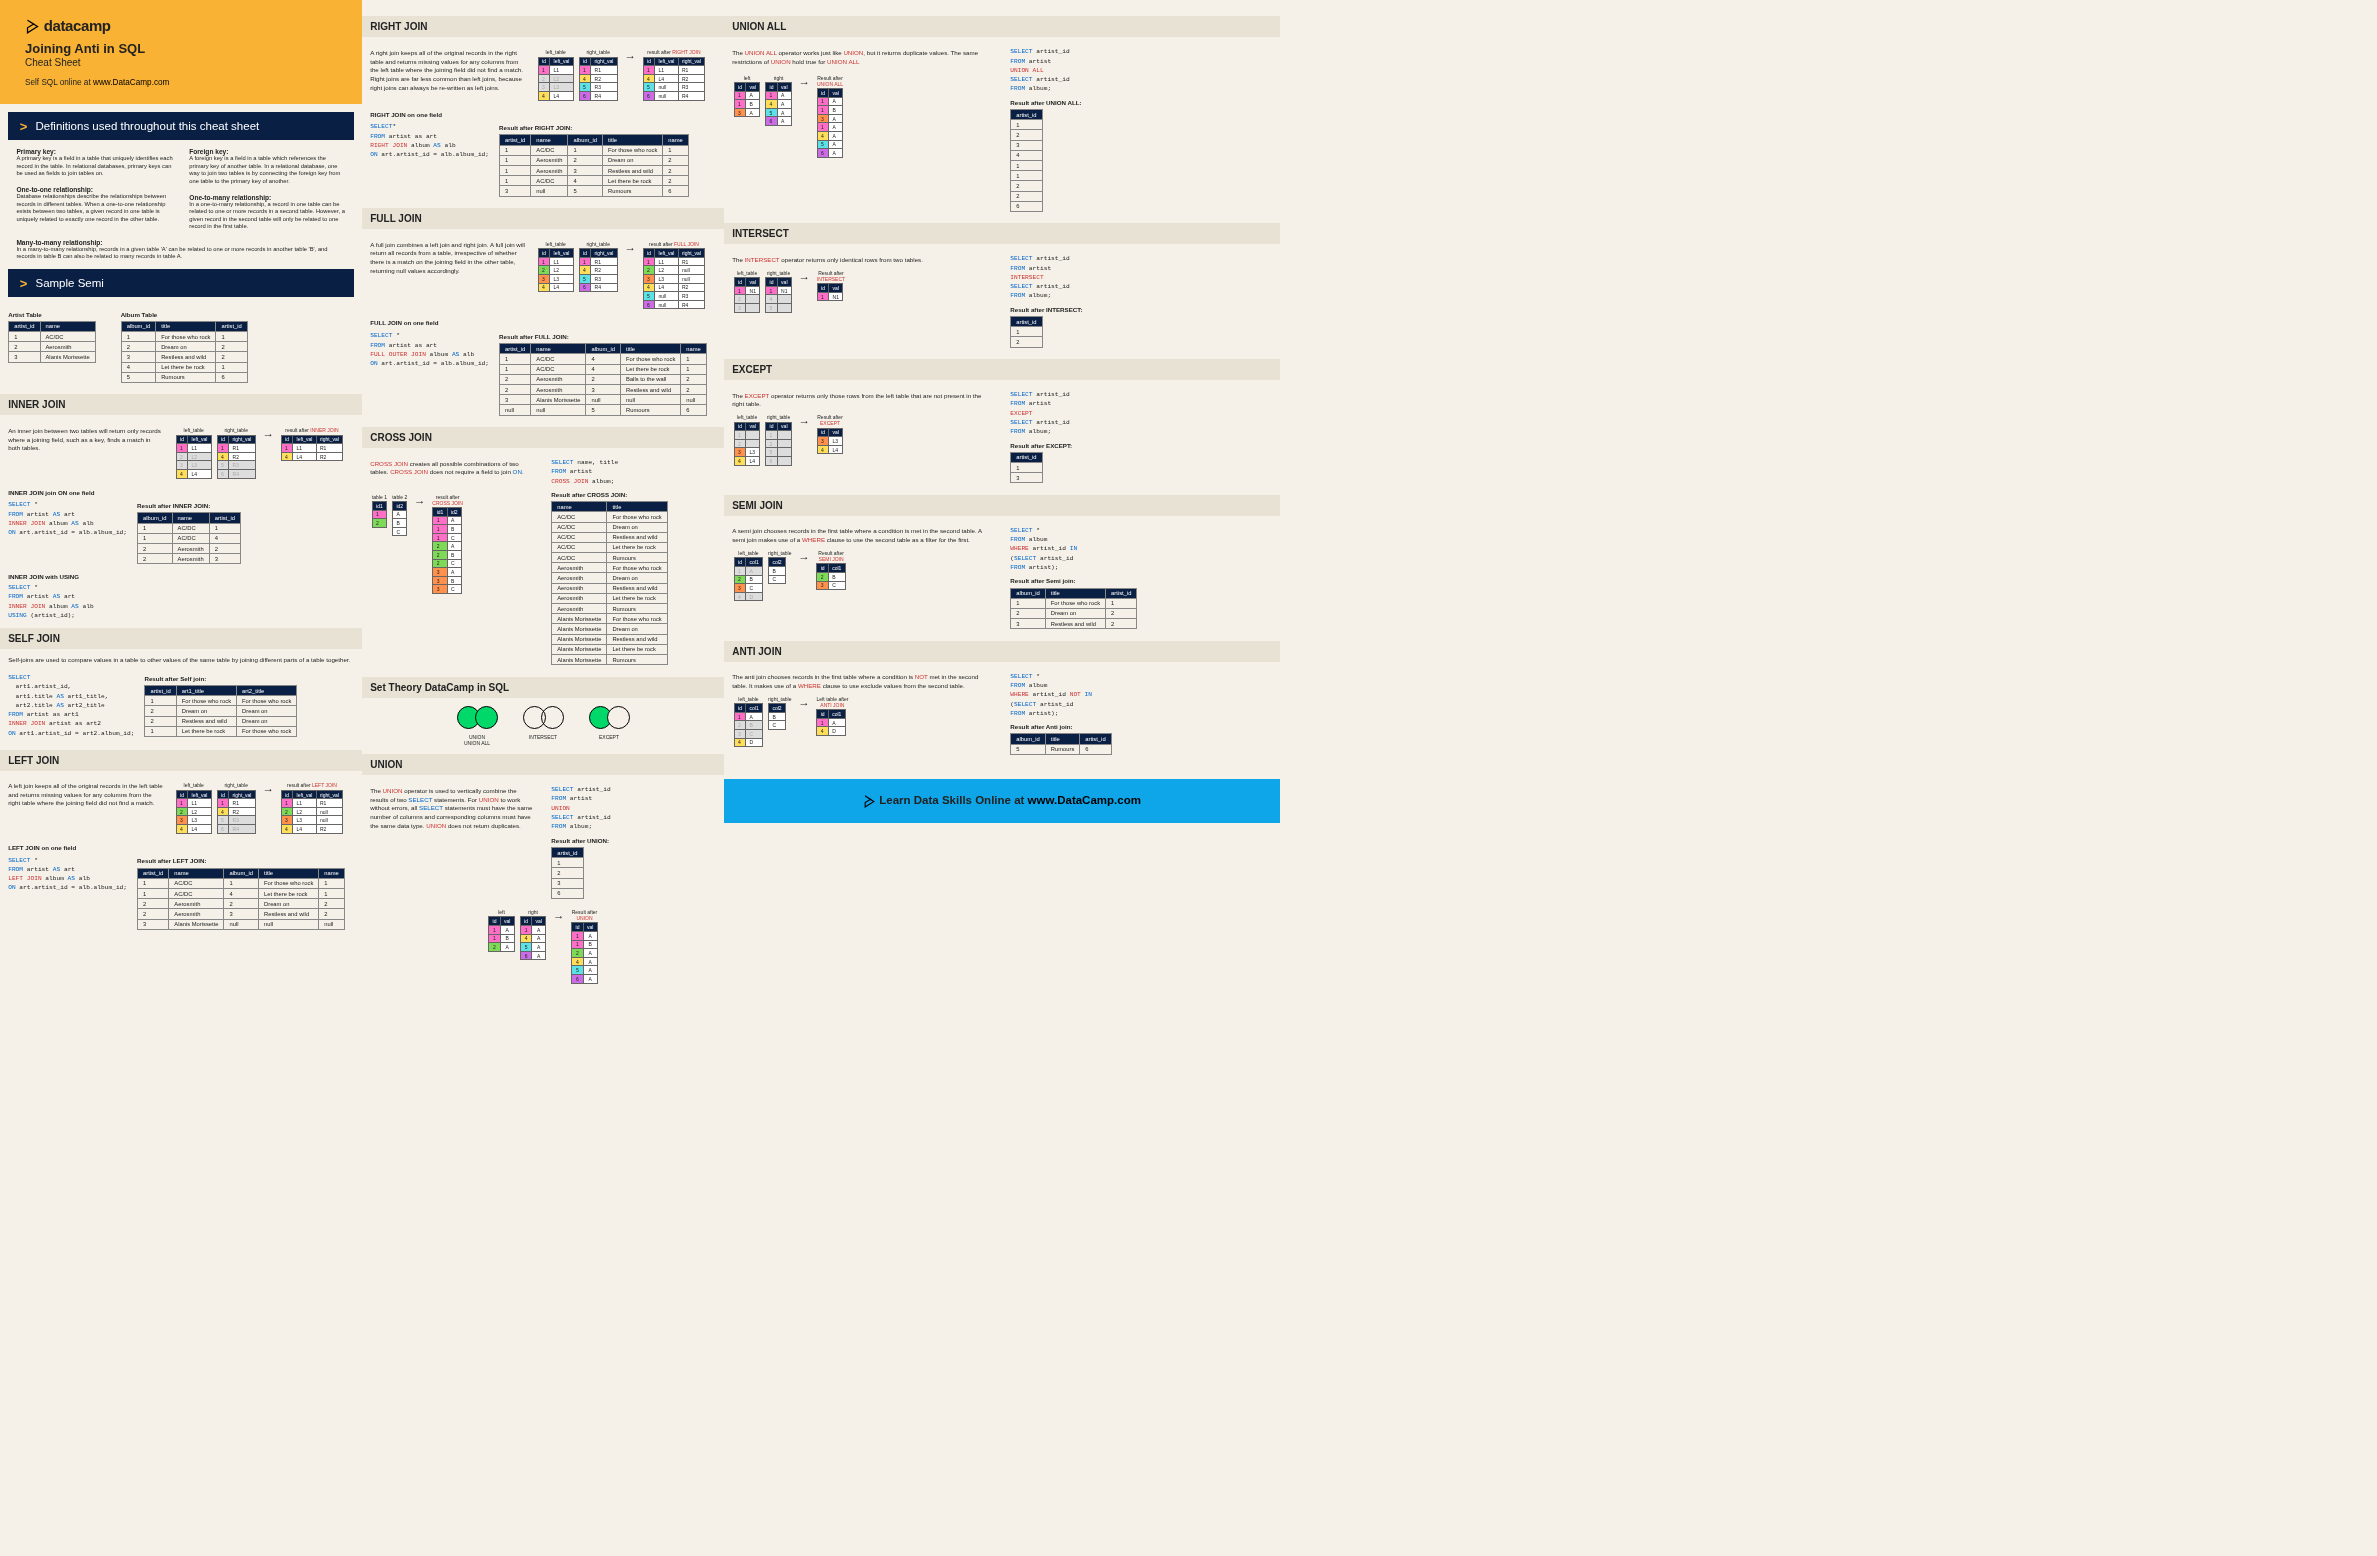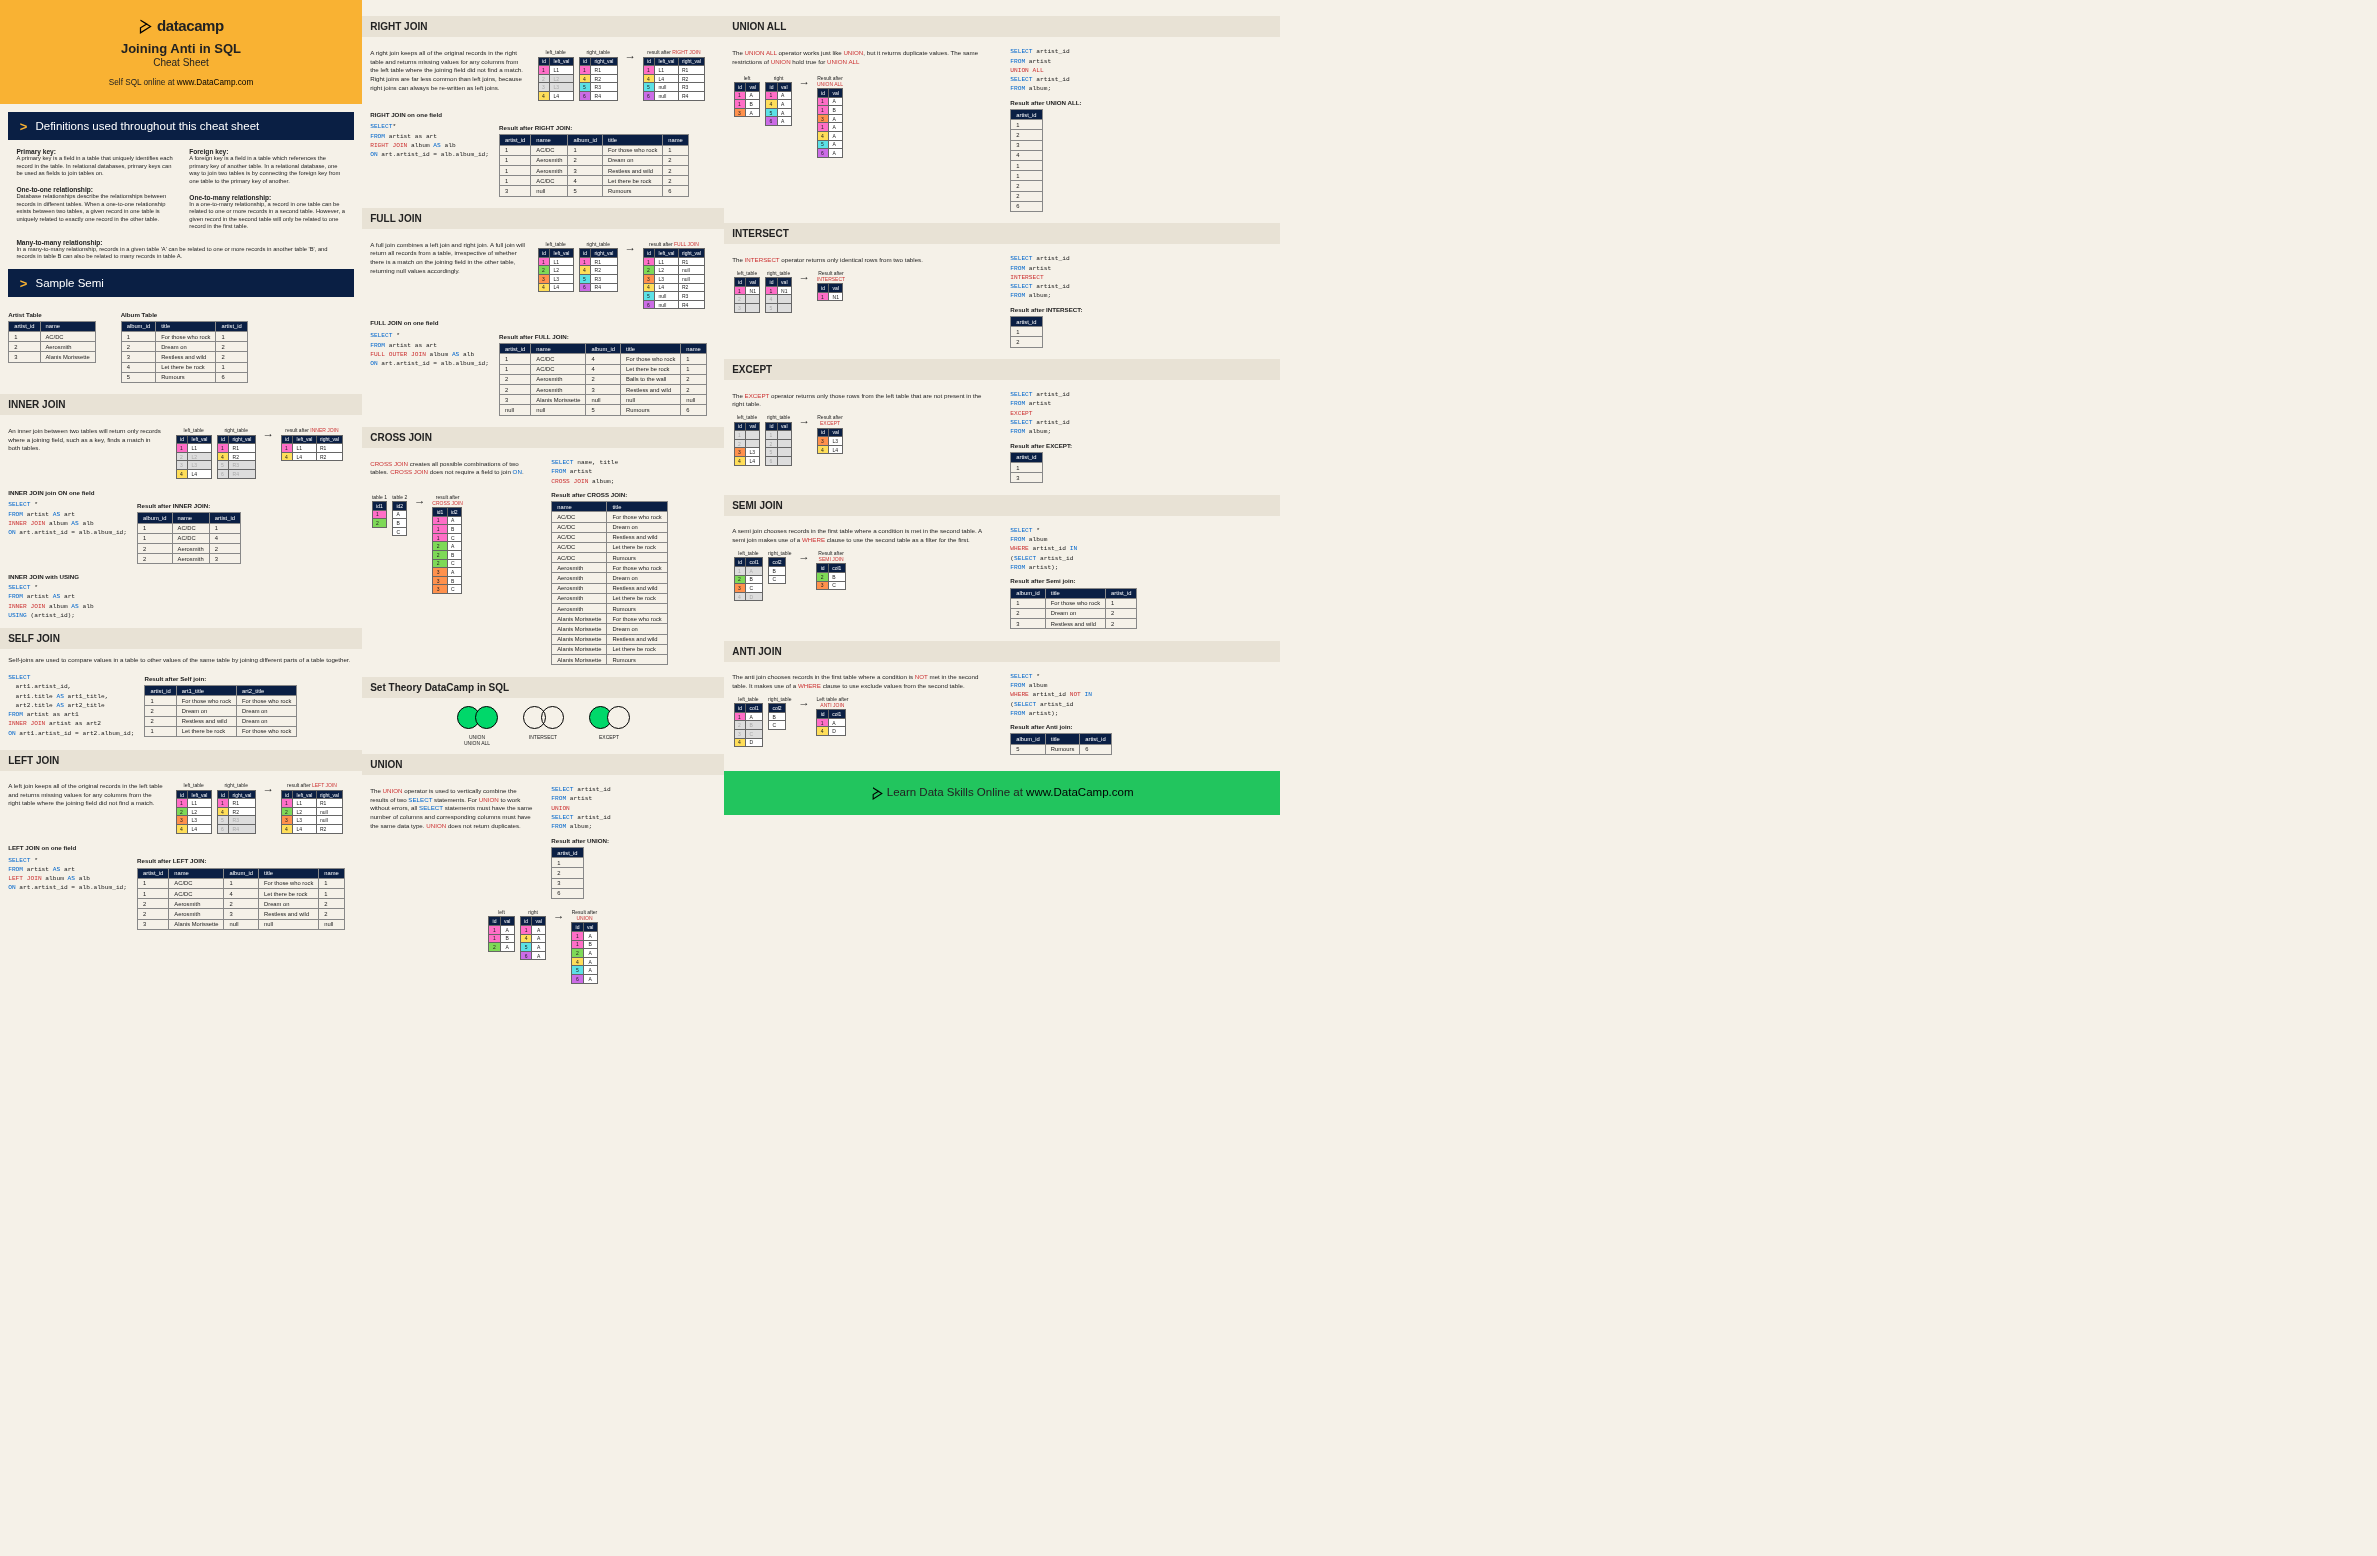--- a/index.html
+++ b/index.html
@@ -2,21 +2,21 @@
 <html style="font-size:13px"><head>
 <meta charset="utf-8">
 <style>
 * { box-sizing: border-box; margin: 0; padding: 0; }
 body { font-family: Arial, Helvetica, sans-serif; background: #f5f1e8; font-size: 6.6px; color: #222; }
 .page { width: 1280px; display: flex; }
 .col { padding: 8.2px; }
 .col1 { width: 362px; background: #f5f1e8; }
 .col2 { width: 362px; background: #f5f1e8; }
 .col3 { flex: 1; background: #f5f1e8; }
-.header-band { background: #f9b233; padding: 16.5px 25px 16.5px 25px; margin: -8.2px -8.2px 8.2px -8.2px; text-align: center; }
+.header-band { background: #f9b233; padding: 16.5px 25px 16.5px 25px; margin: -8.2px -8.2px 8.2px -8.2px; }
 .logo { font-size: 15px; font-weight: bold; letter-spacing: -0.4px; }
 .logo svg { vertical-align: middle; }
 .title { font-size: 13px; font-weight: bold; margin-top: 6.6px; }
 .subtitle { font-size: 10px; margin-top: 1.6px; }
 .learn-link { font-size: 8.2px; margin-top: 10px; display: block; }
 .learn-link a { color: #000; }
 .section-header-dark { background: #0a1f44; color: #fff; font-size: 11.5px; padding: 6.6px 11.5px; margin: 8.2px 0; display: flex; align-items: center; }
 .section-header-dark .chev { color: #f9b233; font-weight: bold; margin-right: 8.2px; font-size: 13px; }
 .def-grid { display: flex; gap: 16.5px; padding: 0 8.2px; }
 .def-col { flex: 1; }
@@ -62,21 +62,21 @@
 .mini-tbl td.dim { background: #ddd; color: #aaa; }
 .arrow { display: inline-block; vertical-align: middle; font-size: 11.5px; margin: 0 3.3px; }
 .venn-row { display: flex; gap: 25px; justify-content: center; margin: 8.2px 0; }
 .venn-item { text-align: center; font-size: 5px; }
 .venn { width: 41px; height: 25px; position: relative; margin: 0 auto 3.3px auto; }
 .venn .circ { position: absolute; width: 23px; height: 23px; border: 0.8px solid #000; border-radius: 50%; }
 .venn .cl { left: 0; }
 .venn .cr { right: 0; }
 .venn .fill-l { background: #00d86a; }
 .venn .fill-r { background: #00d86a; }
-.footer-cta { background: #22c55e; padding: 15px; text-align: center; font-size: 11.5px; font-weight: normal; margin: 13px -8.2px -8.2px -8.2px; }
+.footer-cta { background: #0ea5e9; padding: 15px; text-align: center; font-size: 11.5px; font-weight: bold; margin: 21px -8.2px -8.2px -8.2px; }
 .footer-cta a { color: #000; }
 .tables-row { display: flex; gap: 25px; }
 </style>
 </head>
 <body>
 
 <div class="page">
 
 <div class="col col1">
 

